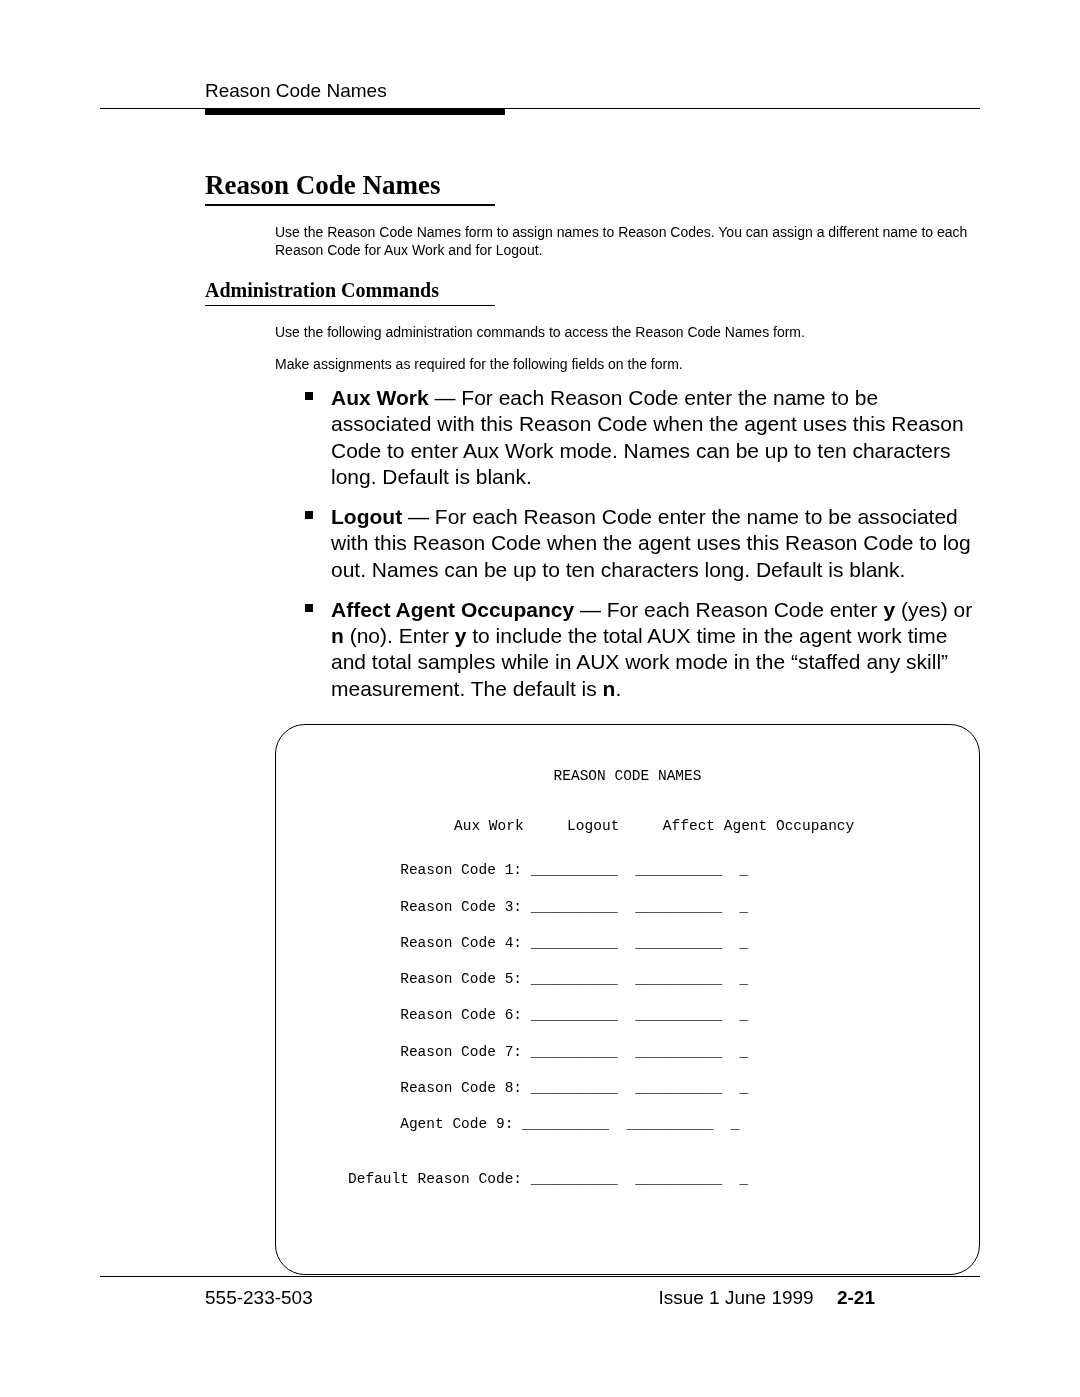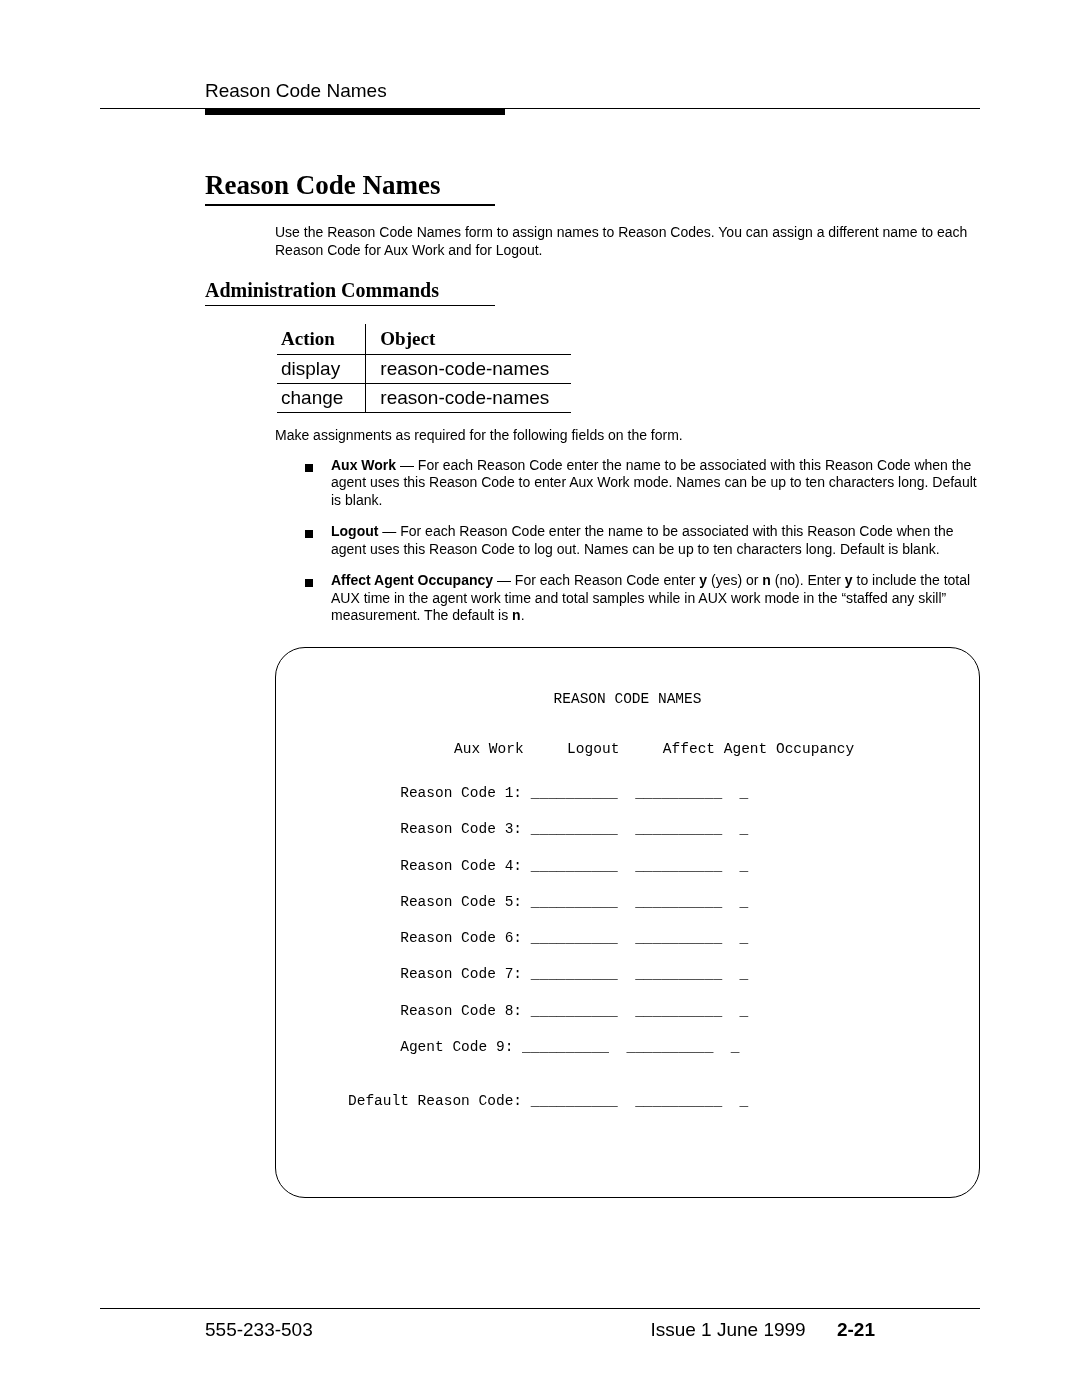--- a/index.html
+++ b/index.html
@@ -82,21 +82,21 @@
     border-left: 1px solid #000;
     padding-left: 14px;
   }
   ul.fi-list {
     list-style: none;
     margin: 12px 0 0 100px;
     padding: 0;
   }
   ul.fi-list li {
     position: relative;
-    font-size: 14px;
+    font-size: 21px;
     line-height: 1.25;
     padding-left: 26px;
     margin-bottom: 14px;
   }
   ul.fi-list li::before {
     content: "";
     position: absolute;
     left: 0;
     top: 7px;
     width: 8px;
@@ -121,74 +121,59 @@
     margin-left: 150px;
     margin-bottom: 8px;
   }
   .screen-rows {
     margin-left: 44px;
   }
   .footer {
     position: absolute;
     left: 100px;
     right: 100px;
-    bottom: 56px;
+    bottom: 88px;
   }
   .footer-rule {
     border: none;
     border-top: 1px solid #000;
     margin: 0;
   }
   .footer-row {
     display: flex;
     justify-content: space-between;
     font-size: 19px;
     margin-top: 10px;
     padding: 0 105px 0 105px;
   }
   .footer-right .pn {
     font-weight: bold;
-    margin-left: 26px;
+    margin-left: 18px;
   }
   .bold { font-weight: bold; }
 </style>
 </head>
 <body>
 
 <div class="page">
 
   <div class="running-head">Reason Code Names</div>
   <hr class="top-rule">
   <div class="thick-bar"></div>
 
   <div class="content">
 
     <h1 class="section-title">Reason Code Names</h1>
 
     <p class="body">Use the Reason Code Names form to assign names to Reason Codes. You can assign a different name to each Reason Code for Aux Work and for Logout.</p>
 
     <h2 class="sub-title">Administration Commands</h2>
 
-
-    <table class="cmd-table">
-      <tbody>
-          <tr>
-        <th>Action</th>
-        <th class="col-divider">Object</th>
-      </tr>
-      <tr>
-        <td>display</td>
-        <td class="col-divider">reason-code-names</td>
-      </tr>
-      <tr>
-        <td>change</td>
-        <td class="col-divider">reason-code-names</td>
-      </tr>
-    </tbody>
-      </table>
+    <p class="body">Use the following administration commands to access the Reason Code Names form.</p>
+
 
 
     <p class="body">Make assignments as required for the following fields on the form.</p>
 
     <ul class="fi-list">
       <li>
         <span class="bold">Aux Work</span><span> — For each Reason Code enter the name to be associated with this Reason Code when the agent uses this Reason Code to enter Aux Work mode. Names can be up to ten characters long. Default is blank.</span>
       </li>
       <li>
         <span class="bold">Logout</span><span> — For each Reason Code enter the name to be associated with this Reason Code when the agent uses this Reason Code to log out. Names can be up to ten characters long. Default is blank.</span>

